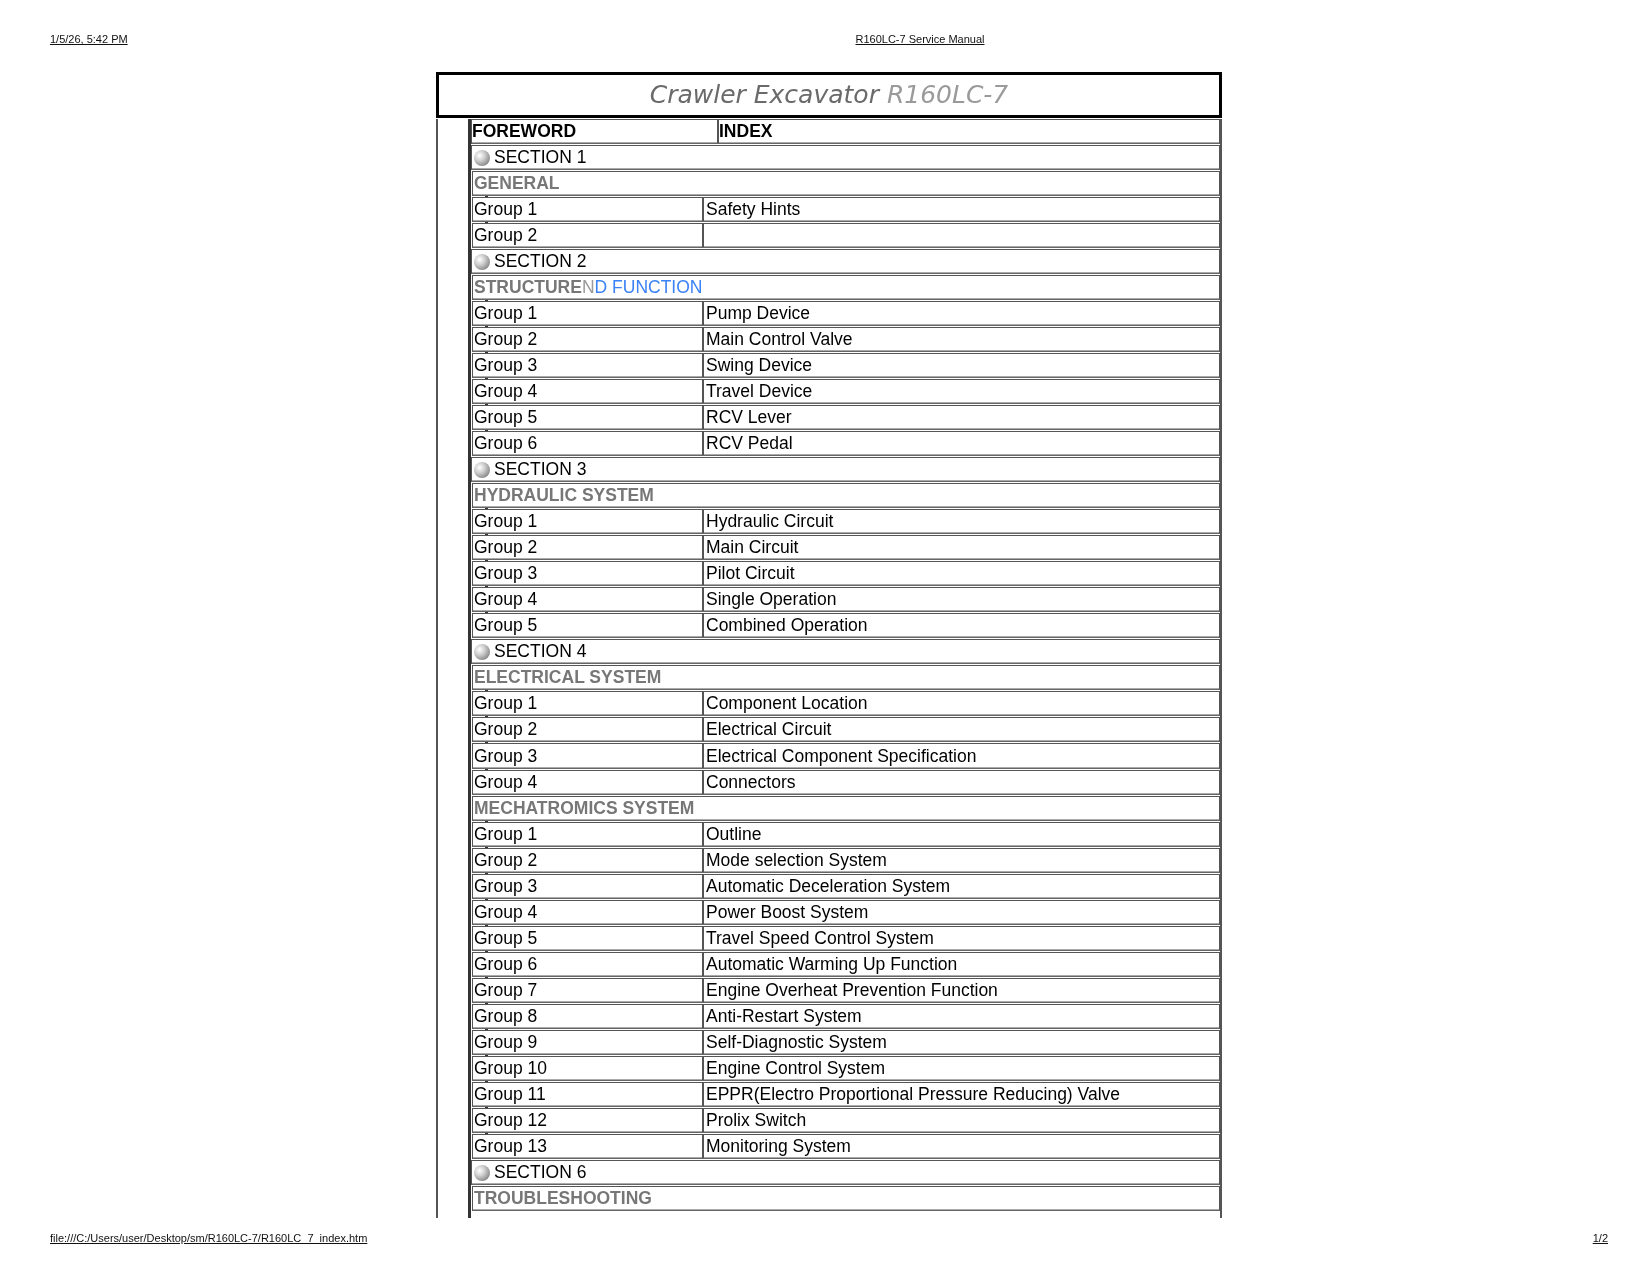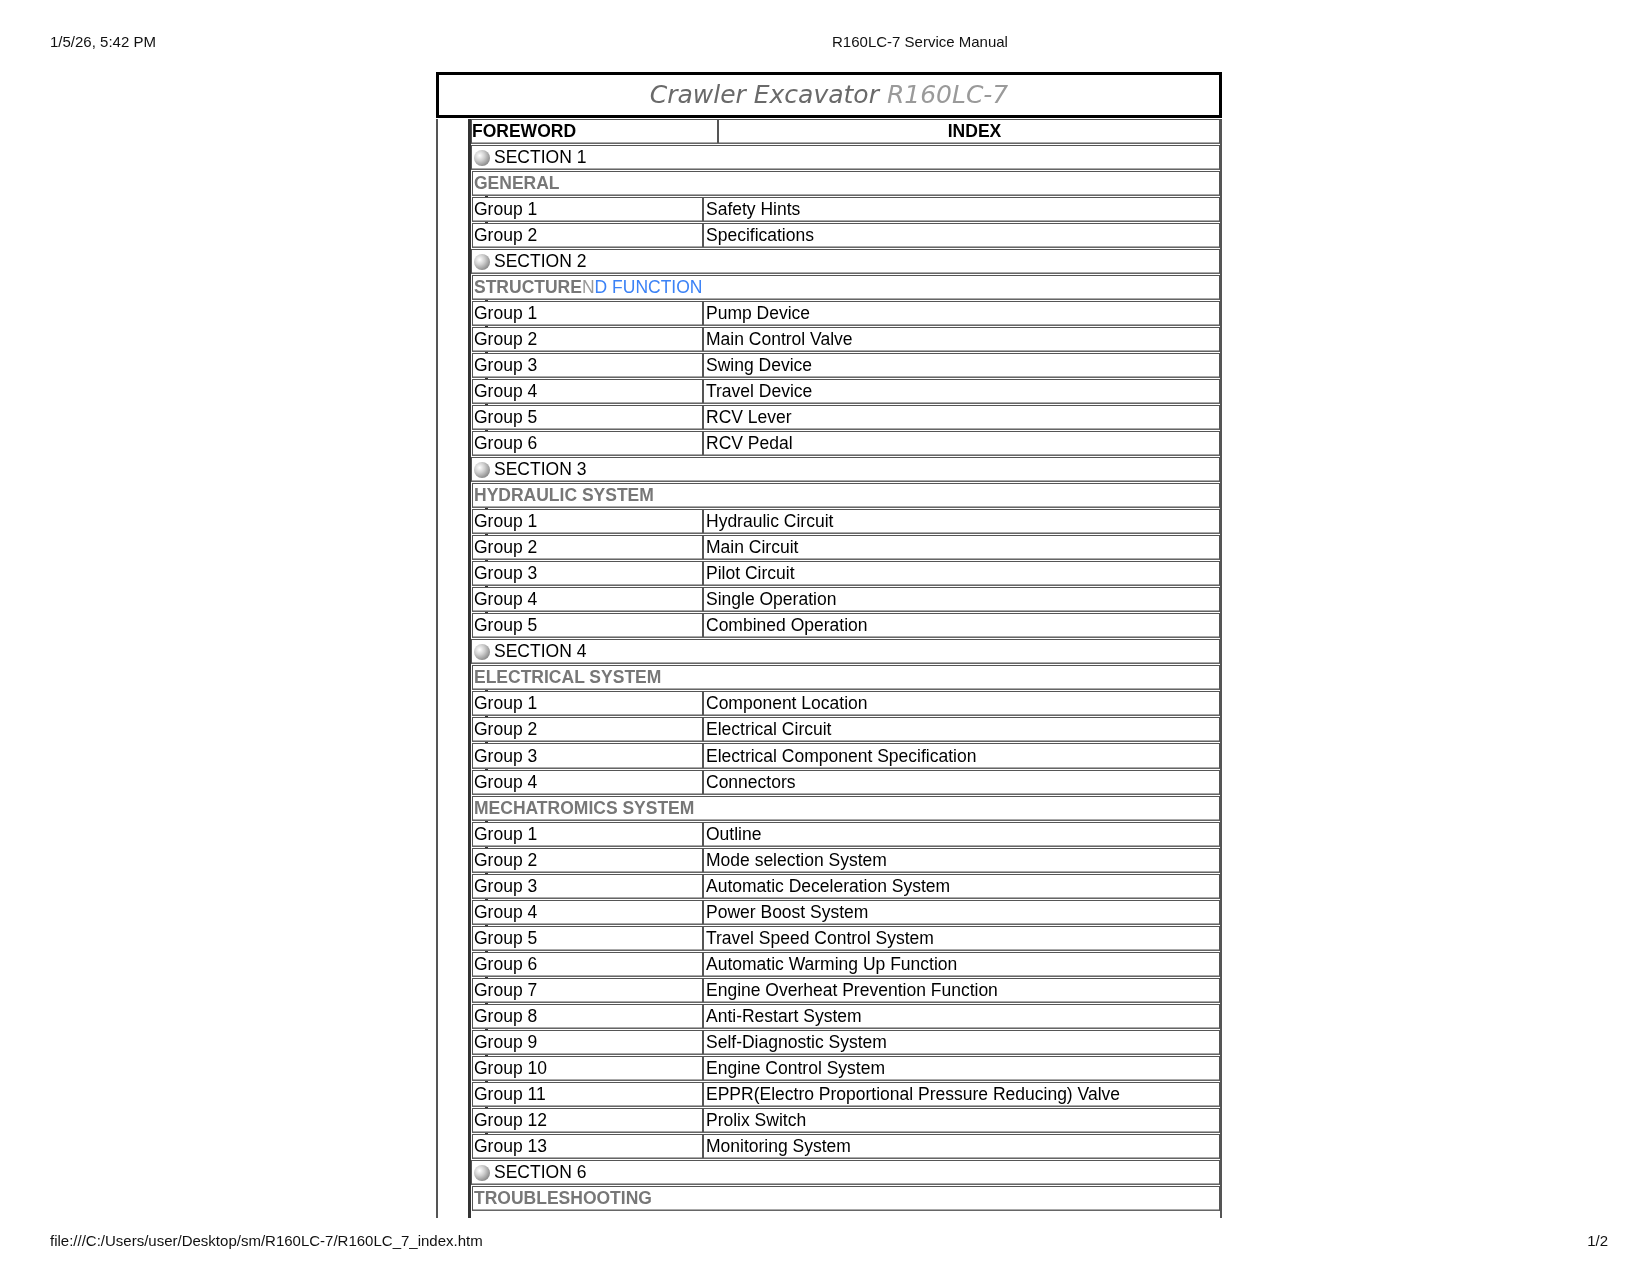--- a/index.html
+++ b/index.html
@@ -1,21 +1,21 @@
 <!DOCTYPE html>
 <html><head>
 <meta charset="utf-8">
 <style>
   html, body { margin: 0; padding: 0; background: #ffffff; }
   body {
     width: 1650px; height: 1275px; position: relative; overflow: hidden;
     font-family: "Liberation Sans", sans-serif; color: #000;
   }
   .print-header, .print-footer {
-    position: absolute; font-size: 15px; color: #111; white-space: nowrap;
+    position: absolute; font-size: 11px; color: #111; white-space: nowrap; text-decoration: underline;
   }
   #hdr-date { left: 50px; top: 33px; }
   #hdr-title { left: 0; width: 1840px; top: 33px; text-align: center; }
   #ftr-url { left: 50px; top: 1232px; }
   #ftr-page { right: 42px; top: 1232px; }
 
   .doc {
     position: absolute; left: 436px; top: 72px; width: 786px; height: 1146px;
     overflow: hidden;
   }
@@ -41,21 +41,21 @@
     position: relative; height: 23px; border: 1px solid #555; border-bottom: 1px solid #666;
     box-shadow: inset 0 -1px 0 #aaa;
     margin-bottom: 1px; background: #fff;
     font-size: 17.5px; line-height: 23px; white-space: nowrap;
   }
   .row.tall { height: 24px; line-height: 24px; }
   .row.top {
     display: flex; font-weight: bold; font-size: 17.5px;
   }
   .row.top .left { width: 245px; border-right: 2px solid #555; padding-left: 0; }
-  .row.top .right { flex: 1; text-align: center; padding-right: 1px; margin-left: 12px; }
+  .row.top .right { flex: 1; text-align: left; padding-right: 1px; }
 
   .row.section { font-weight: normal; padding-left: 22px; }
   .bullet {
     position: absolute; left: 2px; top: 4px; width: 16px; height: 16px; border-radius: 50%;
     background: radial-gradient(circle at 35% 35%, #ffffff 0%, #cfcfcf 35%, #8a8a8a 75%, #5a5a5a 100%);
   }
   .group-block { position: relative; }
   .group-block .indent {
     position: absolute; left: 0; top: 0; bottom: 0; width: 14px;
     border-right: 3px solid #333;
@@ -98,21 +98,20 @@
       <div class="group-block">
         <div class="indent"></div>
         <div class="inner">
           <div class="row cat">GENERAL</div>
           <div class="row grp">
               <span class="g-label">Group 1</span>
               <span class="g-desc">Safety Hints</span>
             </div>
           <div class="row grp">
               <span class="g-label">Group 2</span>
-              <span class="g-desc">Specifications</span>
             </div>
         </div>
       </div>
 
       <div class="row section">
         <span class="bullet"></span>
         <span>SECTION 2</span>
       </div>
       <div class="group-block">
         <div class="indent"></div>

